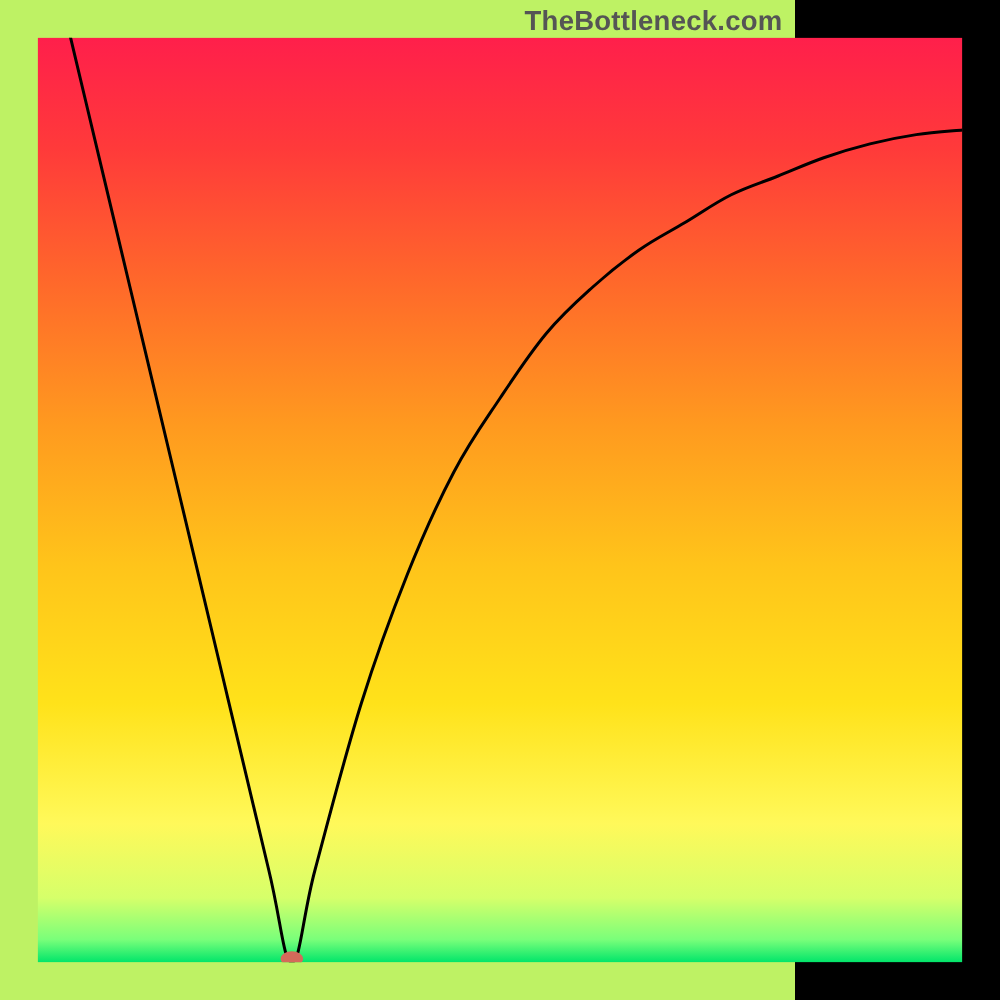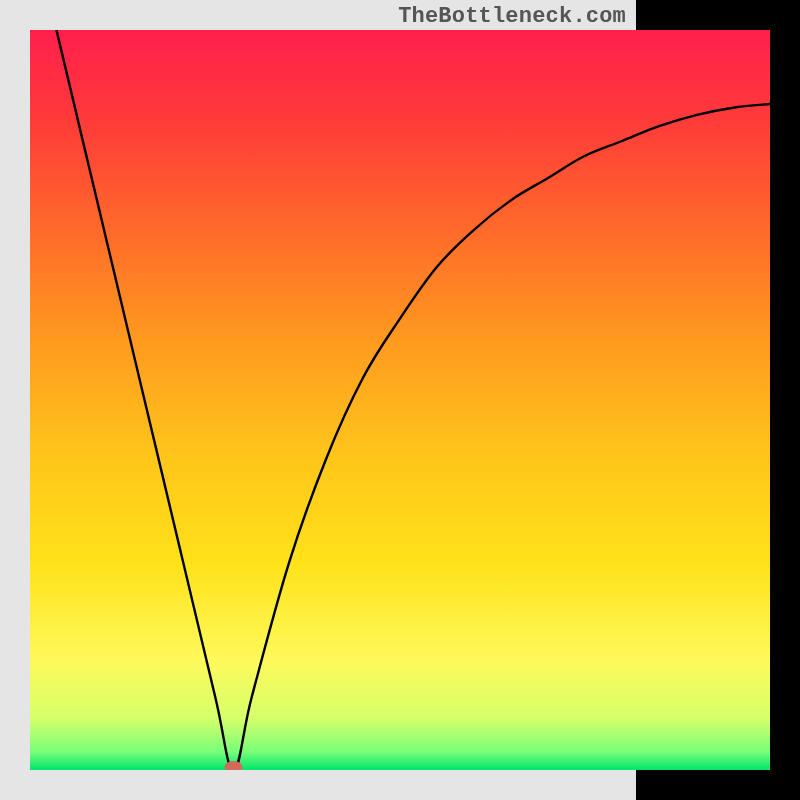--- a/index.html
+++ b/index.html
@@ -8,22 +8,21 @@
     width: 800px;
     height: 800px;
     overflow: hidden;
     background: #000;
     font-family: Arial, Helvetica, sans-serif;
   }
   .frame {
     position: relative;
     width: 636px;
     height: 800px;
-    background: #e5e5e5;
-    font-family: Liberation Mono, monospace;
+    background: #bef264;
   }
   .watermark {
     position: absolute;
     top: 4px;
     right: 10px;
     color: #555;
     font-size: 22px;
     font-weight: 600;
     letter-spacing: 0.2px;
     z-index: 5;

